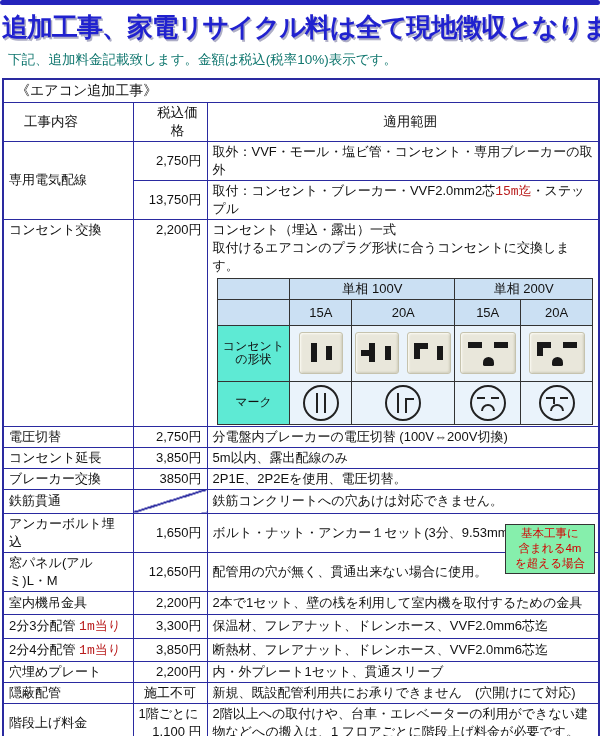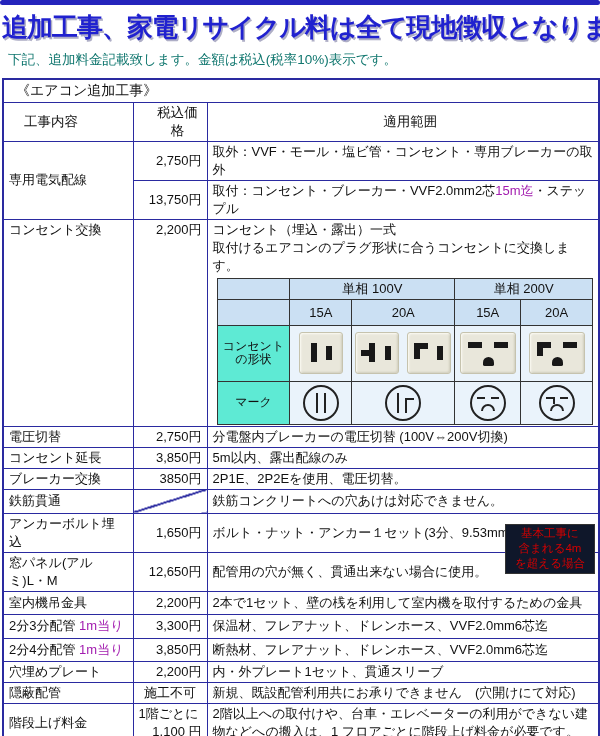--- a/index.html
+++ b/index.html
@@ -9,21 +9,21 @@
          text-shadow:1.5px 1.5px 0 #aeaec6;letter-spacing:-1px;white-space:nowrap;}
   .intro{margin:0 6px 9px 8px;font-size:13.5px;line-height:1.32;color:#0f766e;}
   .table-wrap{position:relative;margin:0 2px;}
   table.main{border-collapse:collapse;width:596px;table-layout:fixed;}
   table.main td{border:1px solid #2a2aa0;font-size:13px;padding:1px 5px;color:#111;overflow:hidden;}
   table.main{border:2px solid #2a2aa0;}
   td.name{text-align:left;}
   td.price{text-align:right;padding-right:4px;white-space:nowrap;}
   td.center{text-align:center;}
   td.vtop{vertical-align:top;padding-top:3px;}
-  .red{color:#a21caf;}
+  .red{color:#b91c1c;font-family:Liberation Mono, monospace;}
   tr.r-section td{font-size:14px;height:20px;padding-left:12px;}
   tr.r-head td{height:24px;font-size:13.5px;padding-left:20px;}
   td.diag{background:linear-gradient(to bottom right,transparent calc(50% - 1px),#2a2aa0 calc(50% - 1px),#2a2aa0 calc(50% + 1px),transparent calc(50% + 1px));}
   .stair-price{font-size:12px;line-height:1.35;text-align:right;}
   .stair-price .l1{text-align:left;}
 
   
   table.sock{border-collapse:collapse;margin:3px 0 0 4px;table-layout:fixed;}
   table.sock td{border:1px solid #333;font-size:13px;text-align:center;padding:0;}
   table.sock td.lbl{background:#5eead4;font-size:12px;line-height:1.15;}
@@ -244,21 +244,21 @@
         <td class="stair-price">
           <div class="l1">1階ごとに</div>
           <div>1,100 円</div>
         </td>
         <td>2階以上への取付けや、台車・エレベーターの利用ができない建物などへの搬入は、1 フロアごとに階段上げ料金が必要です。</td>
       </tr>
 
     </tbody>
       </table>
 
-    <div style="position:absolute;left:503px;top:446px;width:90px;height:50px;border:1px solid #333;background:#0f172a;
+    <div style="position:absolute;left:503px;top:446px;width:90px;height:50px;border:1px solid #333;background:#86efac;
                 color:#d40000;font-size:11.5px;line-height:1.3;text-align:center;padding-top:1px;box-sizing:border-box;">
       <div>基本工事に</div>
       <div>含まれる4m</div>
       <div>を超える場合</div>
     </div>
   </div>
 
 </div>
 
 </body></html>

